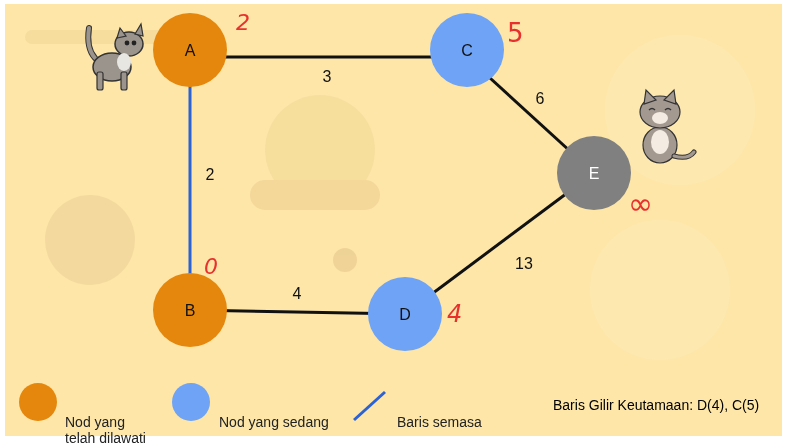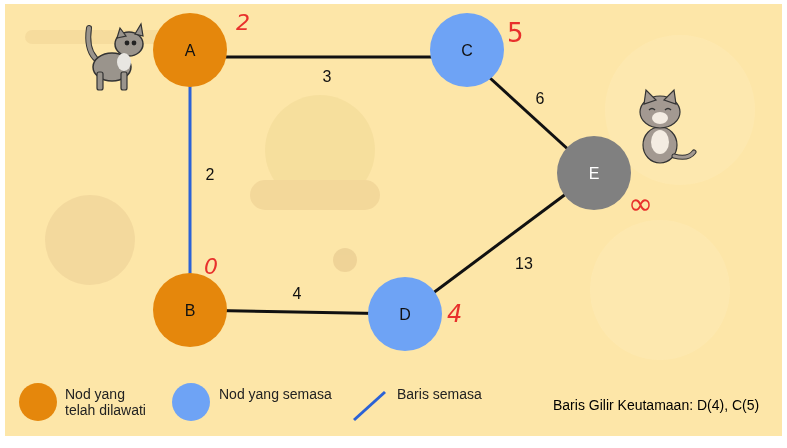--- a/index.html
+++ b/index.html
@@ -1,19 +1,19 @@
 <!DOCTYPE html>
 <html><head>
 <meta charset="utf-8">
 <style>
   html, body { margin:0; padding:0; background:#ffffff; }
   body { width:787px; height:448px; position:relative; overflow:hidden; font-family:"Liberation Sans", sans-serif; }
   .panel { position:absolute; left:5px; top:4px; width:777px; height:432px; background:#fde6a8; overflow:hidden; }
   svg.graph { position:absolute; left:0; top:0; width:787px; height:448px; }
-  .legend-text { position:absolute; font-size:14px; color:#222; line-height:16px; }
+  .legend-text { position:absolute; font-size:14px; color:#222; line-height:16px;margin-top:28px; }
   .queue { position:absolute; left:553px; top:397px; font-size:14px; color:#000000; }
 </style>
 </head>
 <body>
 
 <div class="panel"></div>
 
 <svg class="graph" viewBox="0 0 787 448">
 
   <g opacity="0.18">
@@ -89,19 +89,19 @@
   <circle cx="38" cy="402" r="19" fill="#e5870c"></circle>
   <circle cx="191" cy="402" r="19" fill="#6ea3f5"></circle>
   <line x1="354" y1="420" x2="385" y2="392" stroke="#2b62d6" stroke-width="3"></line>
 </svg>
 
 <div class="legend-text" style="left:65px; top:386px;">
   <div>Nod yang</div>
   <div>telah dilawati</div>
 </div>
 <div class="legend-text" style="left:219px; top:386px;">
-  <div>Nod yang semasa</div>
+  <div>Nod yang sedang</div>
 </div>
 <div class="legend-text" style="left:397px; top:386px;">
   <div>Baris semasa</div>
 </div>
 
 <div class="queue">Baris Gilir Keutamaan: D(4), C(5)</div>
 
 </body></html>

